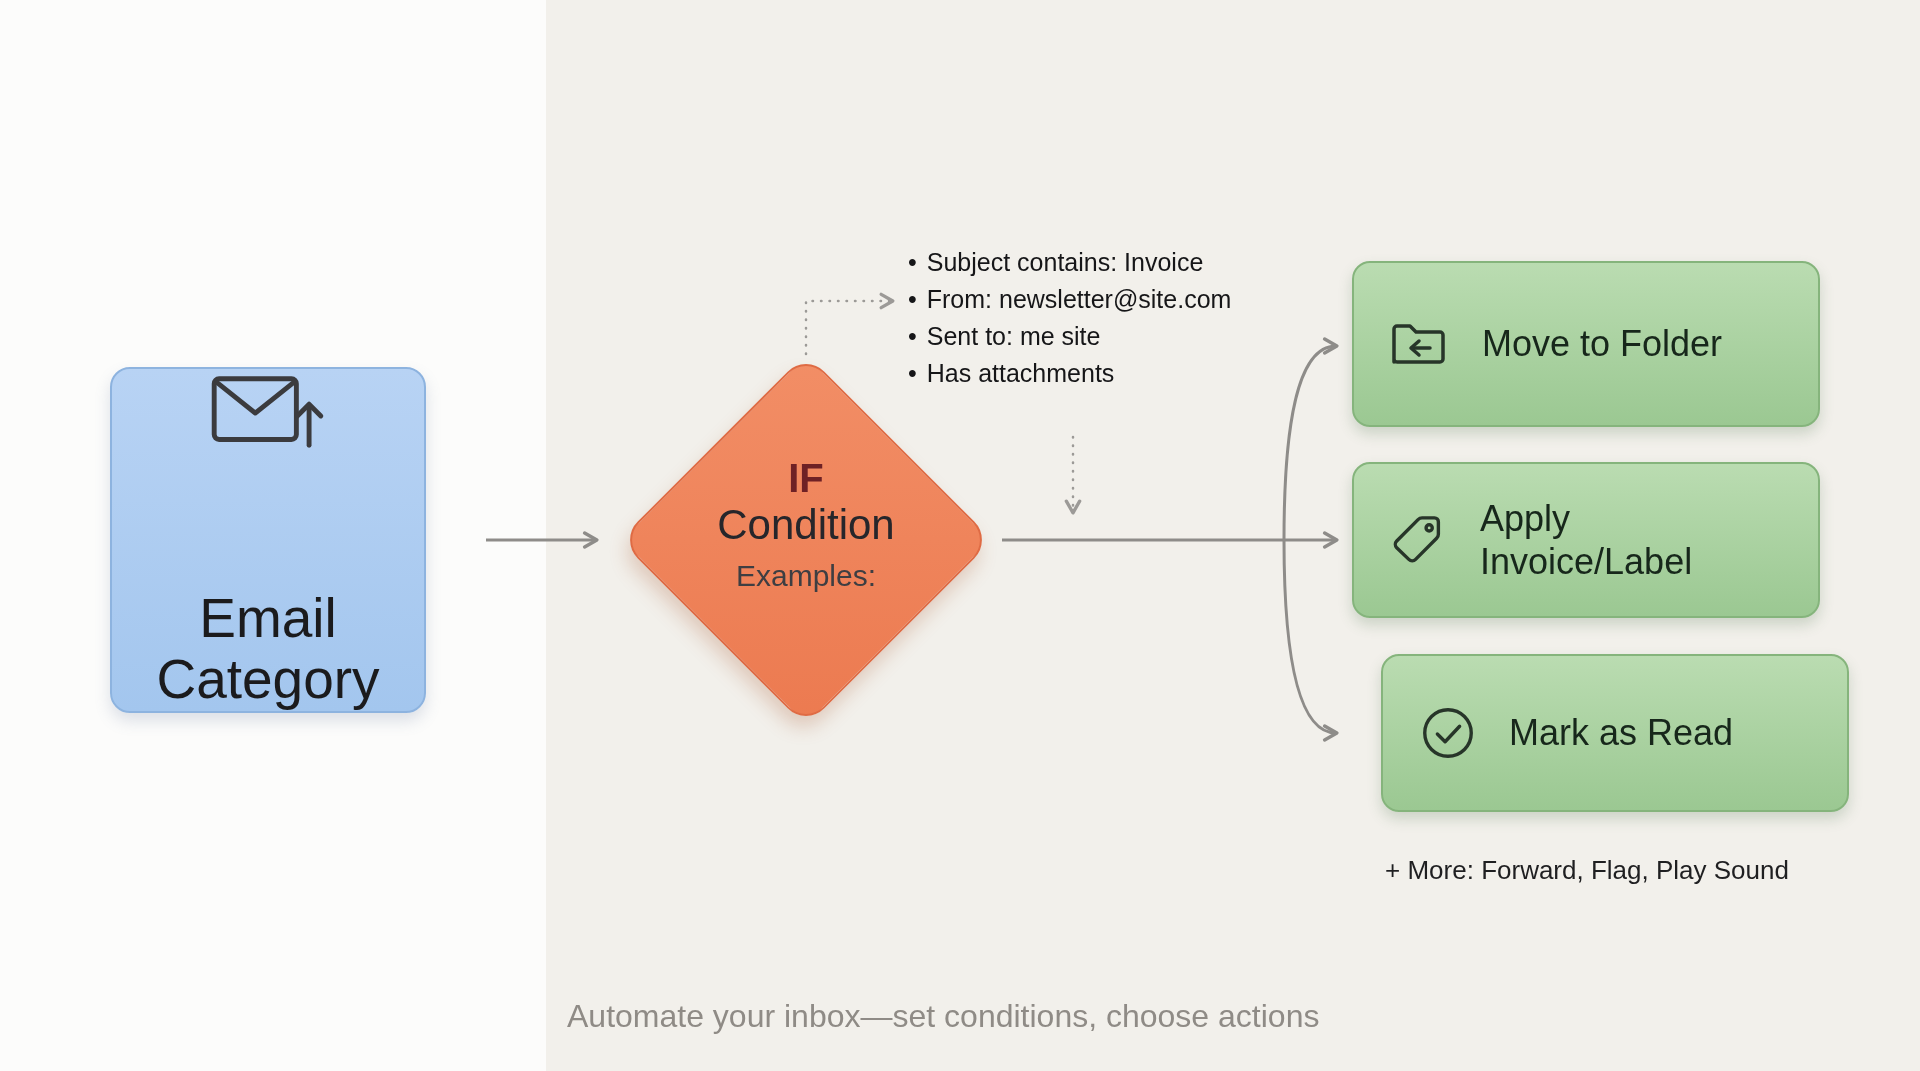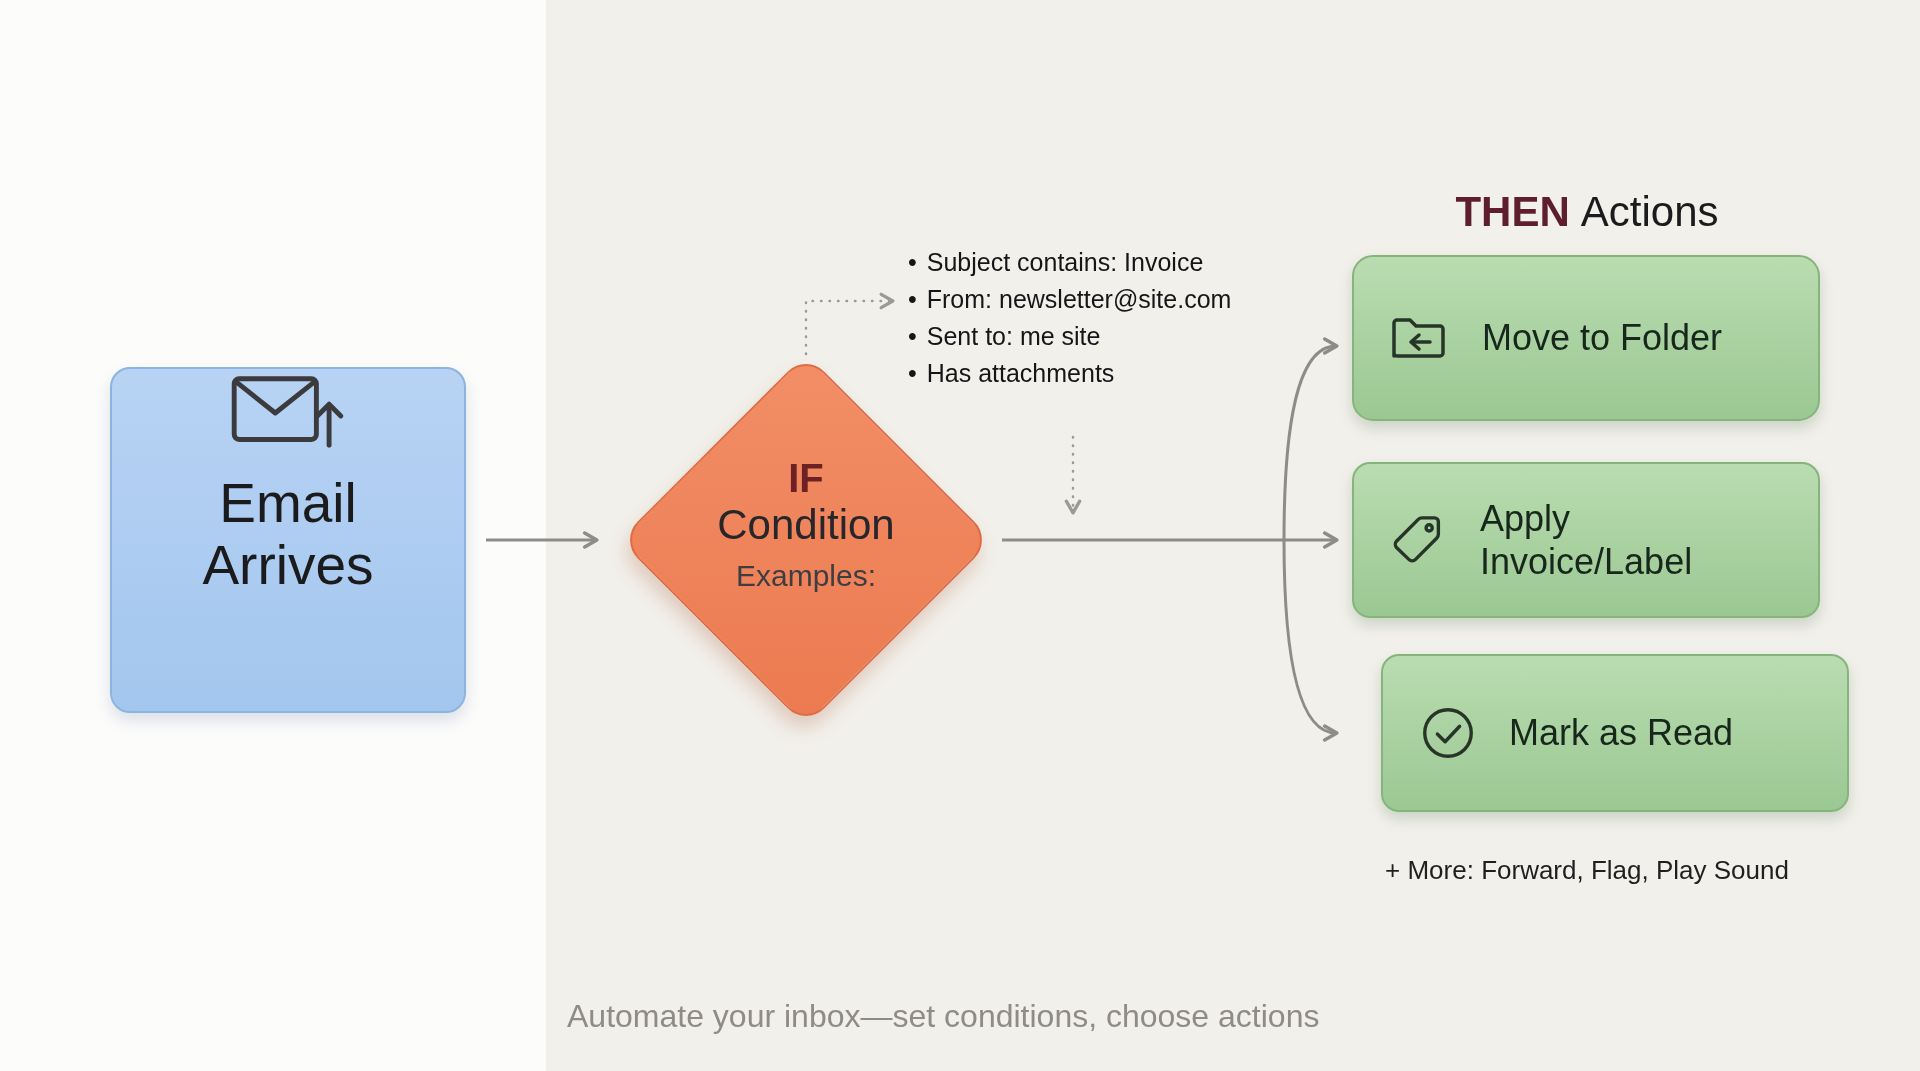--- a/index.html
+++ b/index.html
@@ -10,26 +10,26 @@
     color:#1d1d1f;
   }
   .bg-left {
     position:absolute; left:0; top:0; width:546px; height:100%;
     background:#fcfcfb;
   }
   svg.arrows { position:absolute; left:0; top:0; z-index:1; pointer-events:none; }
 
   
   .start-node {
-    position:absolute; left:110px; top:367px; width:356px; height:346px;
+    position:absolute; left:110px; top:367px; width:316px; height:346px;
     background:linear-gradient(180deg,#b8d3f4 0%,#a3c6ee 100%);
     border:2px solid #8db3df; border-radius:20px;
     box-shadow:0 8px 16px rgba(90,110,150,0.20);
-    display:flex; flex-direction:column; align-items:center; justify-content:flex-start;
-    gap:14px; z-index:2; box-sizing:border-box;
+    display:flex; flex-direction:column; align-items:center; justify-content:space-between;
+    gap:8px; z-index:2; box-sizing:border-box;
   }
   .start-label { font-size:55px; line-height:1.12; text-align:center; color:#1b1b1d; }
 
   
   .condition-shape {
     position:absolute; left:674px; top:408px; width:264px; height:264px;
     background:linear-gradient(135deg,#f28e66 0%,#ec7a50 100%);
     border:2px solid #df6b44; border-radius:26px;
     transform:rotate(45deg);
     box-shadow:6px 10px 18px rgba(170,90,50,0.25);
@@ -56,21 +56,21 @@
   .then-kw { font-weight:700; color:#5e1e2c; }
   .then-rest { margin-left:11px; color:#1b1b1d; }
 
   .action-node {
     position:absolute; left:1352px; width:468px; z-index:2; box-sizing:border-box;
     background:linear-gradient(180deg,#badcb1 0%,#9bc892 100%);
     border:2px solid #85b47c; border-radius:18px;
     box-shadow:0 7px 14px rgba(70,110,70,0.22);
     display:flex; align-items:center; gap:30px; padding:0 34px;
   }
-  .action-1 { top:255px; height:166px;border-radius:21px; }
+  .action-1 { top:261px; height:166px; }
   .action-2 { top:462px; height:156px; }
   .action-3 { top:654px; height:158px;margin-left:29px; }
   .action-label { font-size:36px; line-height:1.2; color:#17271b; }
 
   .more-text {
     position:absolute; left:1340px; top:855px; width:494px; z-index:2;
     text-align:center; font-size:26px; color:#1f1f21; white-space:nowrap;
   }
 
   .caption {
@@ -111,21 +111,21 @@
 
   <div class="start-node">
     <svg class="icon-svg" width="118" height="90" viewBox="0 0 120 92" fill="none" stroke="#3b3b3e" stroke-width="5" stroke-linecap="round" stroke-linejoin="round">
       <rect x="5" y="10" width="84" height="62" rx="5"></rect>
       <polyline points="8,14 47,45 86,14"></polyline>
       <line x1="102" y1="78" x2="102" y2="38"></line>
       <polyline points="90,48 102,36 114,48"></polyline>
     </svg>
     <div class="start-label">
       <span>Email</span><br>
-      <span>Arrives</span>
+      <span>Category</span>
     </div>
   </div>
 
   <div class="condition-shape"></div>
   <div class="condition-text">
     <div class="cond-keyword">IF</div>
     <div class="cond-title">Condition</div>
     <div class="cond-subtitle">Examples:</div>
   </div>
 
@@ -137,23 +137,20 @@
       <span class="bullet">•</span><span>From: newsletter@site.com</span>
     </div>
     <div class="example-line">
       <span class="bullet">•</span><span>Sent to: me site</span>
     </div>
     <div class="example-line">
       <span class="bullet">•</span><span>Has attachments</span>
     </div>
   </div>
 
-  <div class="then-header">
-    <span class="then-kw">THEN</span><span class="then-rest">Actions</span>
-  </div>
 
   <div class="action-node action-1">
     <svg class="icon-svg" width="64" height="64" viewBox="0 0 64 64" fill="none" stroke="#273529" stroke-width="3.5" stroke-linecap="round" stroke-linejoin="round">
       <path d="M6 50 V17 a3 3 0 0 1 3 -3 h13 l6 6 h24 a3 3 0 0 1 3 3 v24 a3 3 0 0 1 -3 3 H9 a3 3 0 0 1 -3 -3 z"></path>
       <line x1="42" y1="36" x2="24" y2="36"></line>
       <polyline points="31,29 23,36 31,43"></polyline>
     </svg>
     <div class="action-label">Move to Folder</div>
   </div>
 

